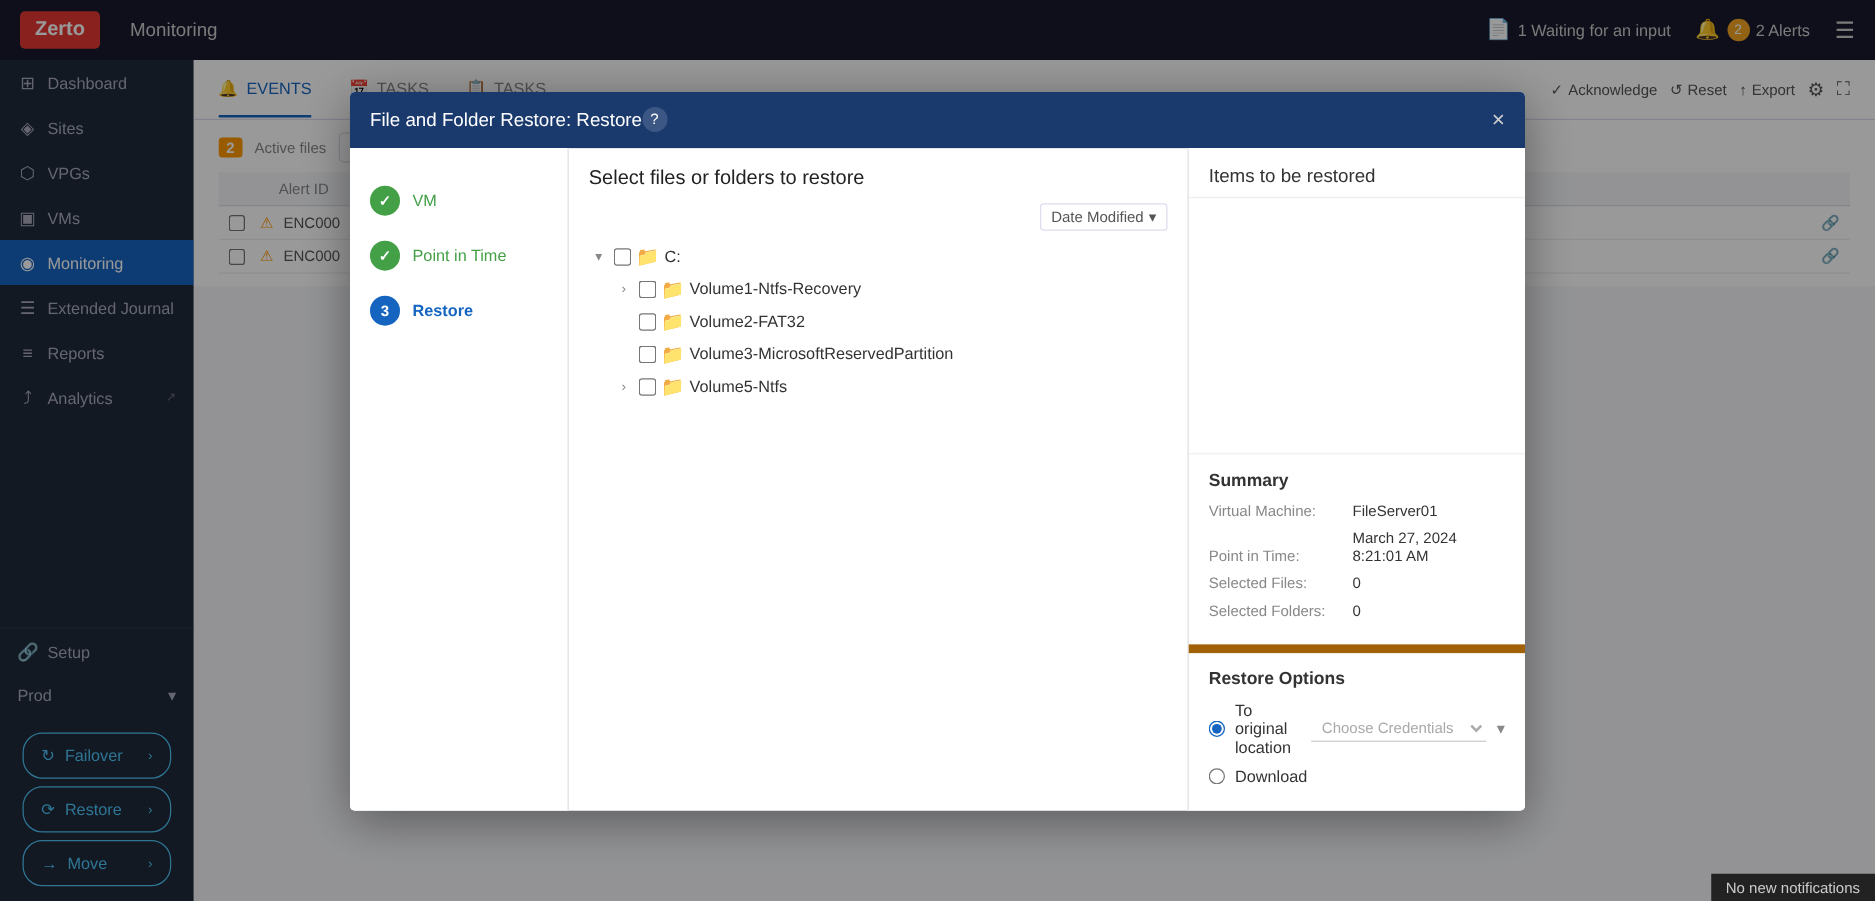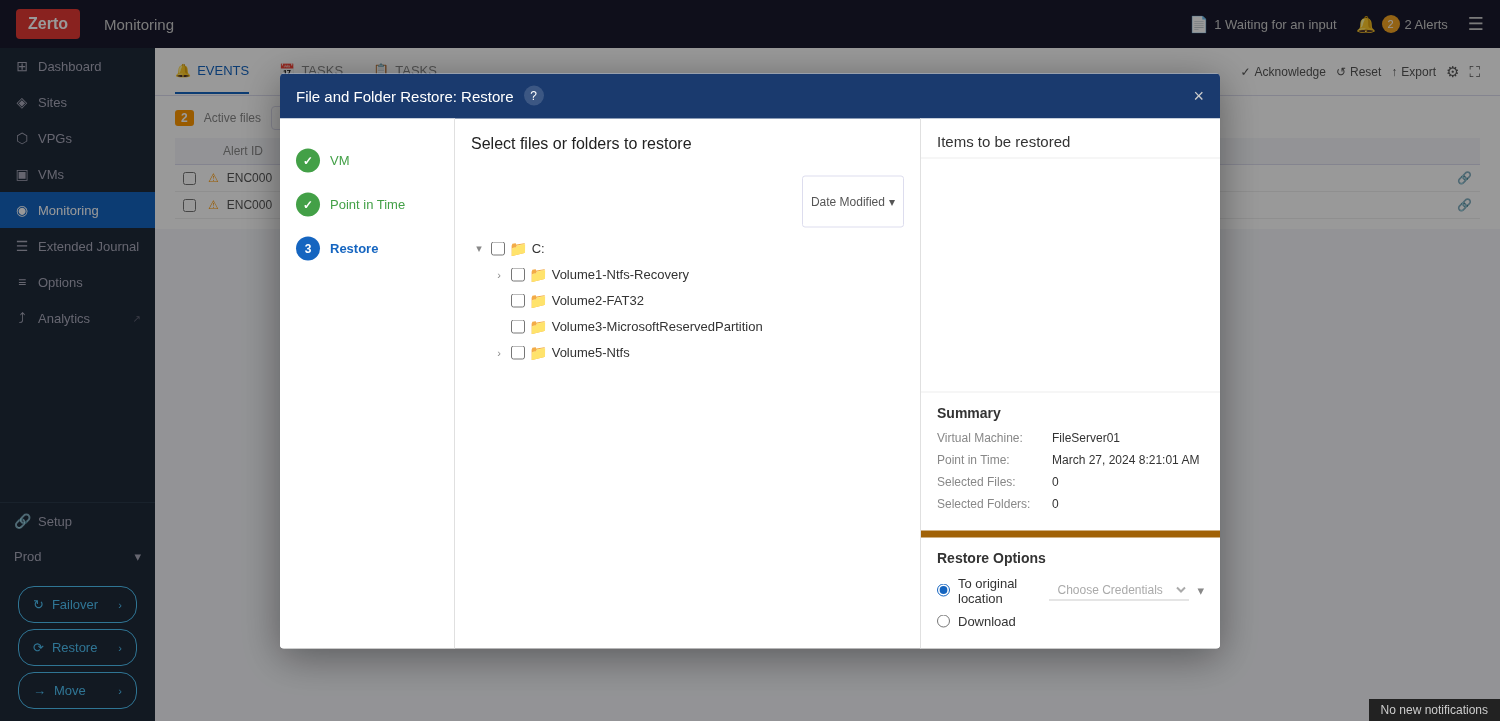--- a/index.html
+++ b/index.html
@@ -60,53 +60,53 @@
     
     .modal {
       position: fixed; top: 50%; left: 50%; transform: translate(-50%, -50%);
       background: #fff; z-index: 200; width: 940px; border-radius: 4px; overflow: hidden;
       box-shadow: 0 8px 40px rgba(0,0,0,0.4);
     }
     .modal-header {
       background: #1a3a6e; color: #fff; padding: 12px 16px;
       display: flex; align-items: center; justify-content: space-between;
     }
-    .modal-header-left { display: flex; align-items: center; gap: 10px; font-size: 15px; font-weight: 500; }
+    .modal-header-left { display: flex; align-items: center; font-size: 15px; font-weight: 500; }
     .modal-header-help { background: rgba(255,255,255,0.15); border-radius: 50%; width: 20px; height: 20px; display: flex; align-items: center; justify-content: center; font-size: 12px; cursor: pointer; }
     .modal-close { cursor: pointer; font-size: 18px; color: #ccc; }
 
     .modal-body { display: flex; height: 530px; }
 
     
     .wizard-panel { width: 175px; background: #fff; border-right: 1px solid #e0e0e0; padding: 20px 0; }
     .wizard-step { display: flex; align-items: center; gap: 10px; padding: 10px 16px; font-size: 13px; color: #555; }
     .wizard-step .step-circle {
       width: 24px; height: 24px; border-radius: 50%; display: flex; align-items: center; justify-content: center;
       font-size: 12px; font-weight: bold; flex-shrink: 0;
     }
     .wizard-step .step-circle.done { background: #43a047; color: #fff; }
     .wizard-step .step-circle.active { background: #1565c0; color: #fff; }
     .wizard-step.done-step .step-label { color: #43a047; text-align: center; }
     .wizard-step.active-step .step-label { color: #1565c0; font-weight: 600; }
 
     
     .file-browser { flex: 1; display: flex; flex-direction: column; padding: 16px; overflow: hidden; }
-    .file-browser-title { font-size: 16px; color: #222; margin-bottom: 23px; font-weight: 400; }
+    .file-browser-title { font-size: 16px; color: #222; margin-bottom: 10px; font-weight: 400; }
     .file-browser-header { display: flex; align-items: center; justify-content: space-between; margin-bottom: 8px; }
-    .date-modified-sort { display: flex; align-items: center; gap: 4px; font-size: 12px; color: #555; cursor: pointer; border: 1px solid #dde; border-radius: 3px; padding: 18px 8px; }
+    .date-modified-sort { display: flex; align-items: center; gap: 4px; font-size: 12px; color: #555; cursor: pointer; border: 1px solid #dde; border-radius: 3px; padding: 3px 8px; }
     .file-tree { flex: 1; overflow-y: auto; }
     .file-row { display: flex; align-items: center; padding: 4px 0; font-size: 13px; color: #333; gap: 4px; }
     .file-row .expand-btn { width: 16px; text-align: center; cursor: pointer; color: #888; font-size: 11px; }
     .file-row .cb { width: 14px; height: 14px; border: 1px solid #bbb; border-radius: 2px; flex-shrink: 0; cursor: pointer; }
     .file-row .folder-icon { color: #1565c0; font-size: 15px; }
     .file-row .file-label { cursor: pointer; }
     .file-row-indent1 { padding-left: 20px; }
 
     
-    .restore-panel { width: 300px; background: #fff; border-left: 1px solid #e0e0e0; display: flex; flex-direction: column; }
+    .restore-panel { width: 270px; background: #fff; border-left: 1px solid #e0e0e0; display: flex; flex-direction: column; }
     .restore-panel-title { padding: 14px 16px 8px; font-size: 15px; color: #333; font-weight: 500; border-bottom: 1px solid #eee; }
     .restore-items-area { flex: 1; padding: 8px 16px; color: #aaa; font-size: 12px; }
     .summary-section { border-top: 1px solid #eee; padding: 12px 16px; }
     .summary-title { font-size: 14px; font-weight: 600; color: #333; margin-bottom: 10px; }
     .summary-row { display: flex; align-items: flex-end; margin-bottom: 8px; font-size: 12px; }
     .summary-label { color: #888; width: 115px; flex-shrink: 0; }
     .summary-value { color: #333; }
     .restore-options-section { border-top: 7px solid #a16207; padding: 12px 16px; }
     .restore-options-title { font-size: 14px; font-weight: 600; color: #333; margin-bottom: 10px; }
     .restore-option { display: flex; align-items: center; gap: 8px; margin-bottom: 8px; font-size: 13px; color: #333; cursor: pointer; }
@@ -175,21 +175,21 @@
     <div class="sidebar-item active">
       <span class="icon">◉</span>
       <span>Monitoring</span>
     </div>
     <div class="sidebar-item">
       <span class="icon">☰</span>
       <span>Extended Journal</span>
     </div>
     <div class="sidebar-item">
       <span class="icon">≡</span>
-      <span>Options</span>
+      <span>Reports</span>
     </div>
     <div class="sidebar-item">
       <span class="icon">⤴</span>
       <span>Analytics</span>
       <span class="ext-icon">↗</span>
     </div>
 
     <div class="sidebar-bottom">
       <div class="sidebar-item">
         <span class="icon">🔗</span>

